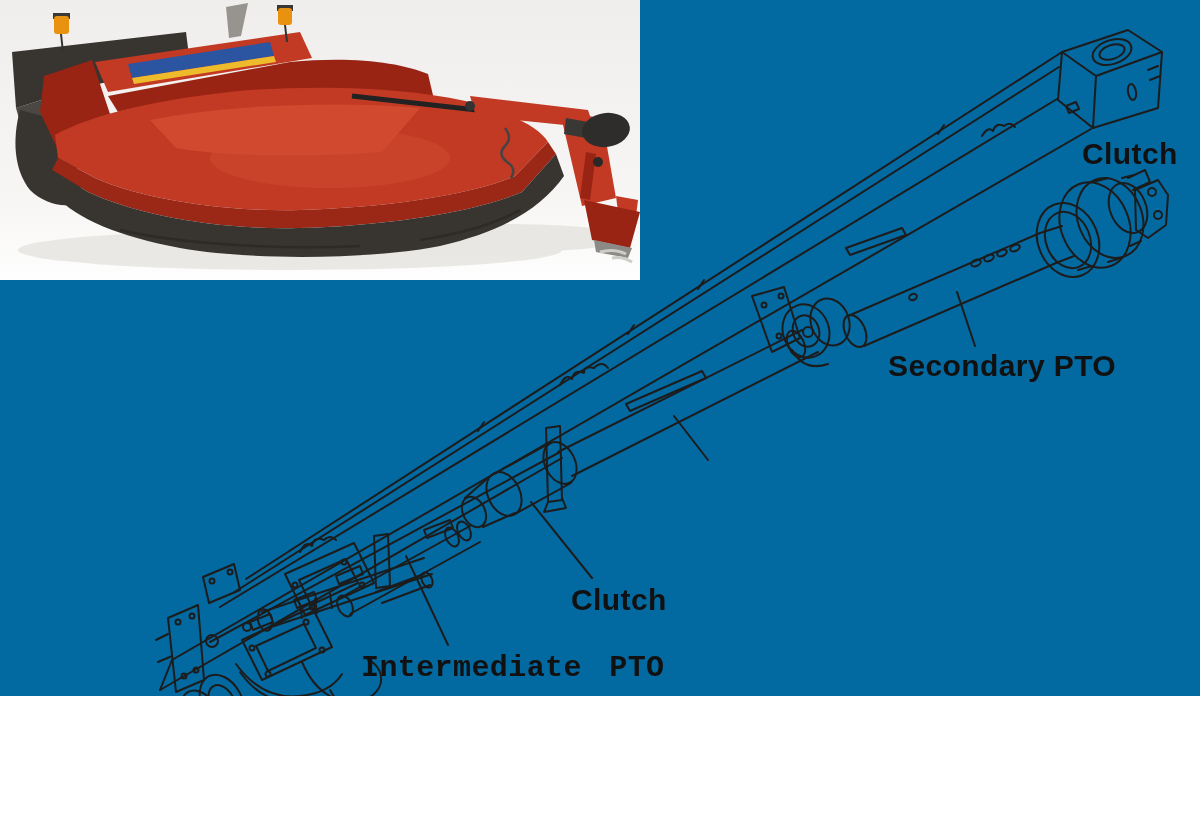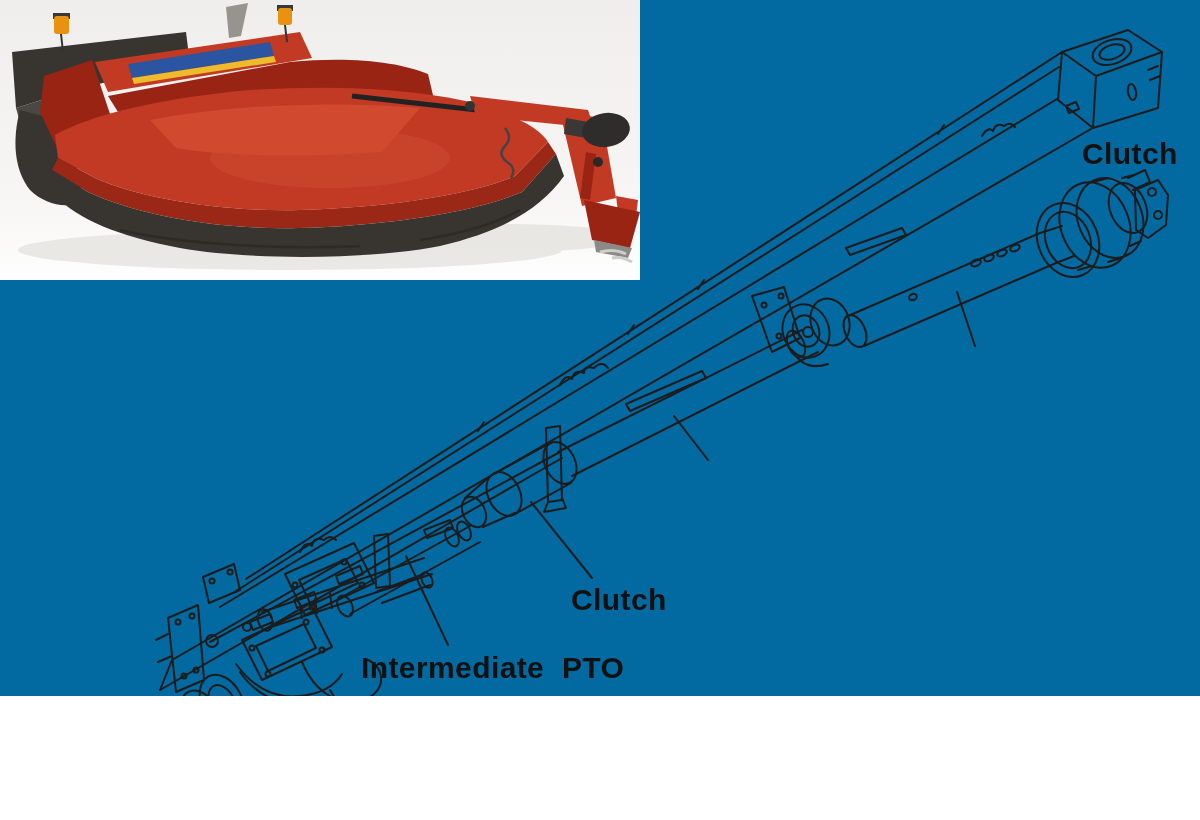--- a/index.html
+++ b/index.html
@@ -6,21 +6,21 @@
   #stage{position:relative;width:1200px;height:696px;background:#0369a1;overflow:hidden;
          font-family:"Liberation Sans",sans-serif;}
   #photo-svg{position:absolute;left:0;top:0;}
   #diagram-svg{position:absolute;left:0;top:0;}
   .lbl{position:absolute;font-weight:700;font-size:30px;letter-spacing:.4px;
        color:#111;white-space:nowrap;line-height:1;}
   #lbl-clutch-top   {left:1082px;top:139px;}
   #lbl-secondary    {left:888px; top:351px;}
   #lbl-tongue       {left:653px; top:480px;}
   #lbl-clutch-mid   {left:571px; top:585px;}
-  #lbl-intermediate {left:361px; top:653px; word-spacing:9px;}
+  #lbl-intermediate {left:361px; top:653px; word-spacing:9px;font-family:Liberation Mono, monospace;}
   #lbl-primary      {left:177px; top:766px; word-spacing:9px;}
 </style>
 </head>
 <body>
 
 <div id="stage">
 
   <svg id="photo-svg" width="640" height="280" viewBox="0 0 640 280">
     <defs>
       <linearGradient id="bgGrad" x1="0" y1="0" x2="0" y2="1">
@@ -262,15 +262,16 @@
         <path d="M957,292 L975,346"></path>
         <path d="M674,416 L708,460"></path>
         <path d="M531,502 L592,578"></path>
         <path d="M406,556 L448,645"></path>
         <path d="M139,731 L170,768"></path>
       </g>
     </g>
   </svg>
 
   <div class="lbl" id="lbl-clutch-top">Clutch</div>
+  <div class="lbl" id="lbl-secondary">Secondary PTO</div>
   <div class="lbl" id="lbl-clutch-mid">Clutch</div>
   <div class="lbl" id="lbl-intermediate">Intermediate PTO</div>
 </div>
 
 </body></html>

